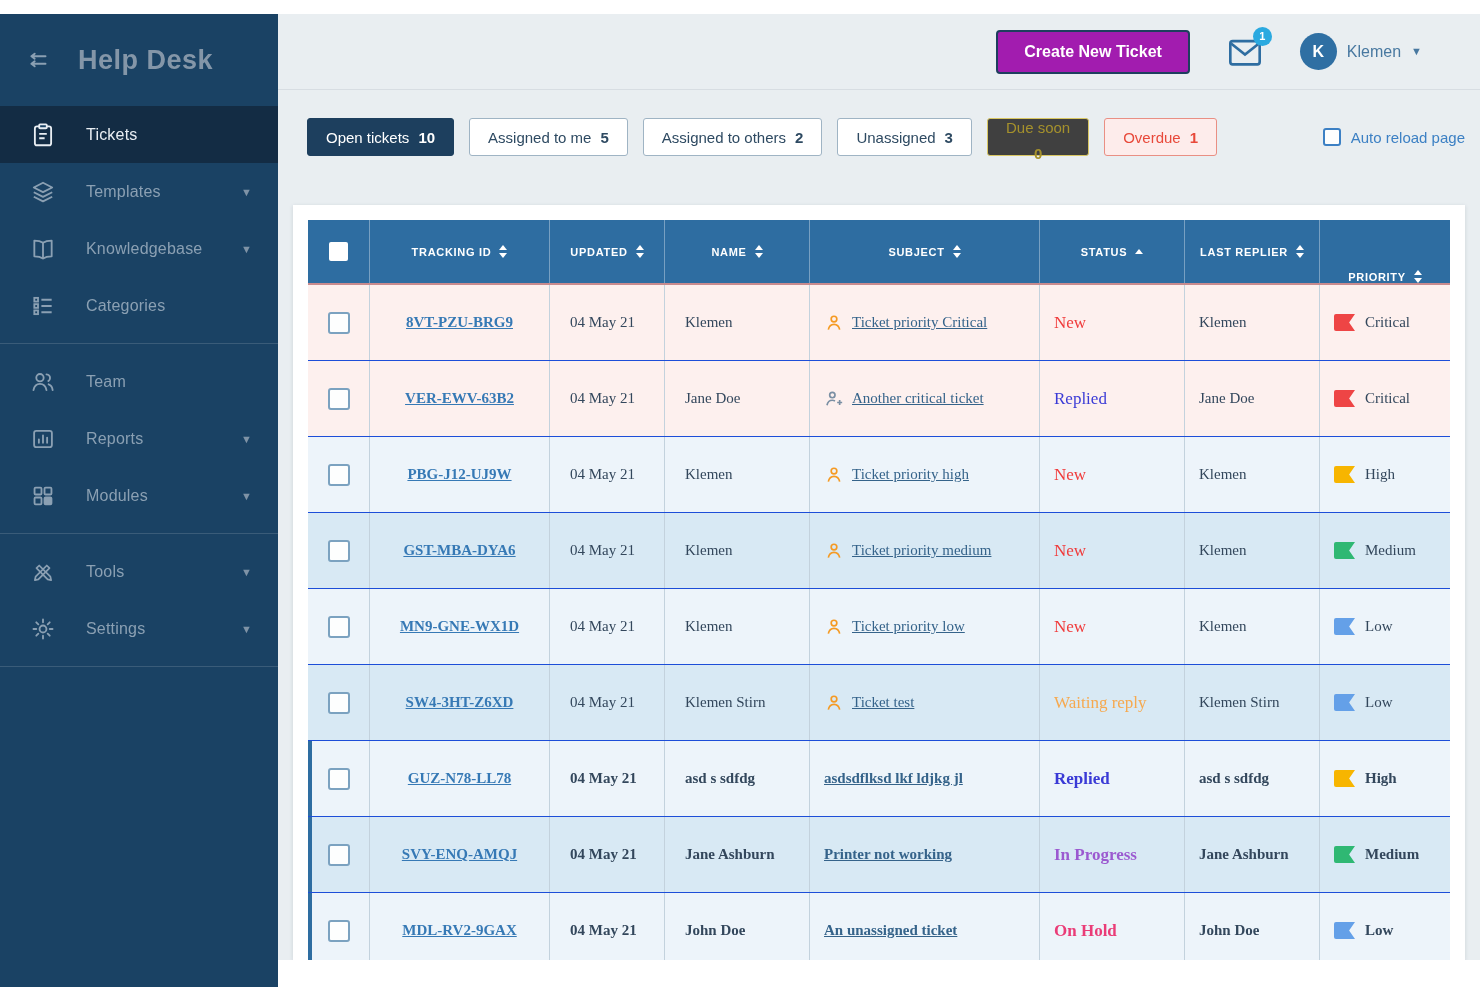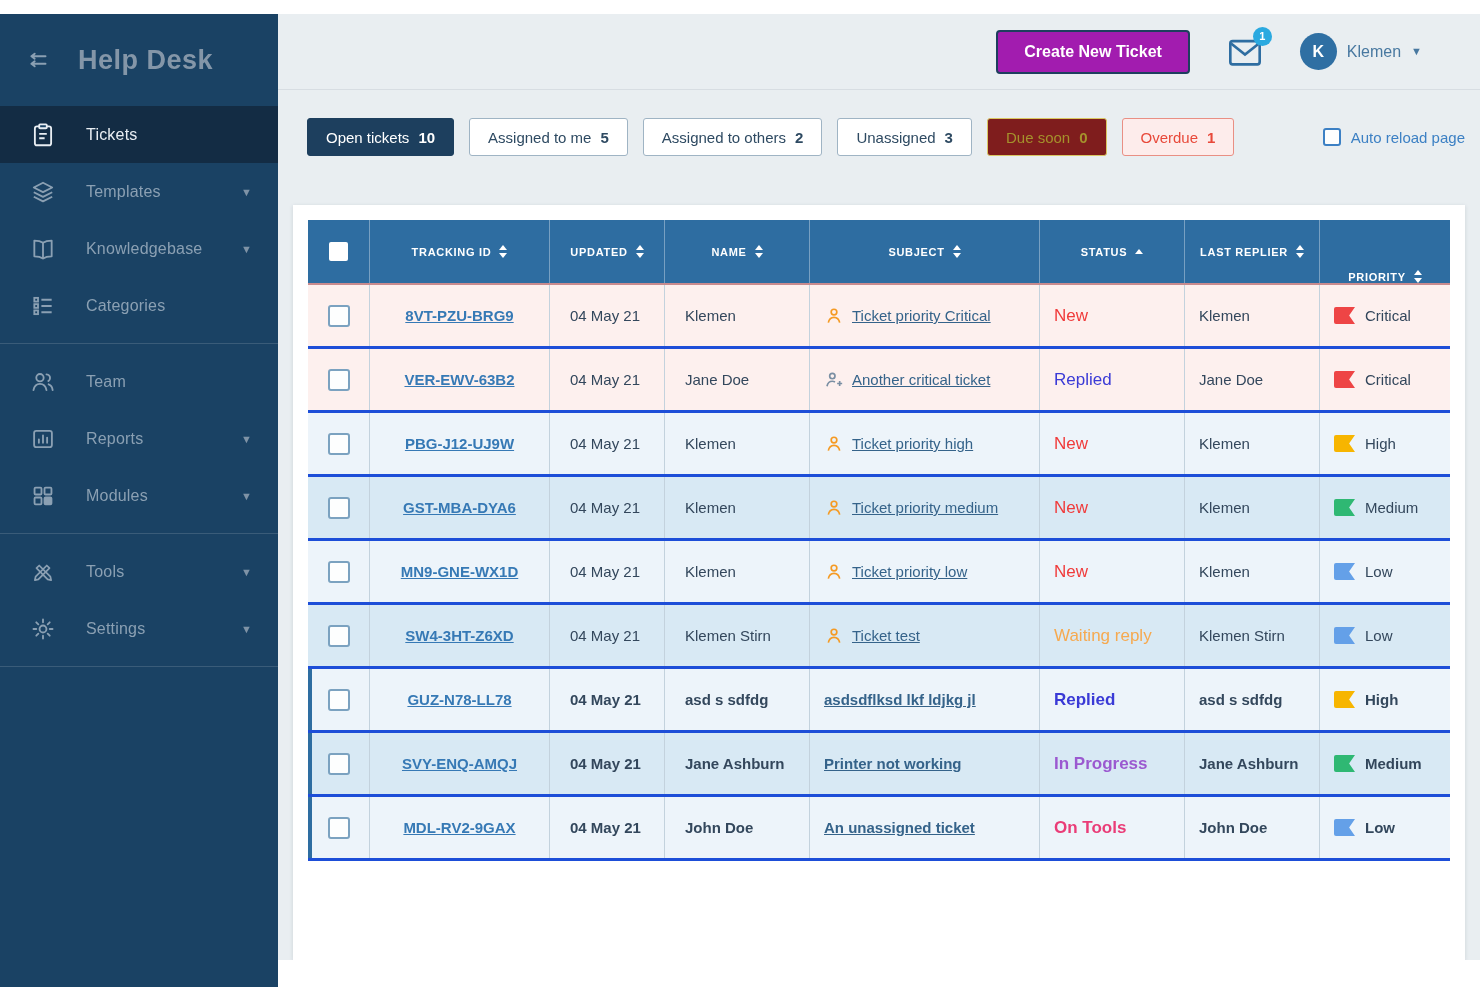--- a/index.html
+++ b/index.html
@@ -30,39 +30,39 @@
   .user-wrap { display:flex; align-items:center; gap:10px; cursor:pointer; }
   .avatar { width:37px; height:37px; border-radius:50%; background:#2f6fa3; color:#fff; font-size:16px; font-weight:bold; display:flex; align-items:center; justify-content:center; }
   .user-name { color:#4878a0; font-size:16px; }
   .user-caret { color:#4878a0; font-size:11px; transform:translateY(-1px); }
 
   
   .filters { margin:27px 15px 0 29px; display:flex; align-items:center; gap:15px; height:40px; }
   .filter-tab { height:38px; display:flex; align-items:center; gap:9px; padding:0 18px; border-radius:3px; background:#fff; border:1px solid #9fb4c4; color:#2e4a62; font-size:15px; cursor:pointer; white-space:nowrap; }
   .filter-tab .f-count { font-weight:bold; }
   .filter-tab.active { background:#1d3f5e; border-color:#1d3f5e; color:#fff; }
-  .filter-tab.yellow { background:#7f1d1d; border-color:#d9c763; color:#a5912c; }
+  .filter-tab.yellow { background:#404040; border-color:#d9c763; color:#a5912c;flex-direction:column; }
   .filter-tab.red { background:#fdeceb; border-color:#e98f84; color:#e8493a; }
   .auto-reload { margin-left:auto; display:flex; align-items:center; gap:10px; cursor:pointer; }
   .auto-reload .cb { width:18px; height:18px; border:2px solid #3c80c4; border-radius:3px; background:#fdfefe; }
   .auto-reload .lbl { color:#3c80c4; font-size:15px; }
 
   
   .card { position:absolute; left:15px; right:15px; top:191px; bottom:0; background:#fff; box-shadow:0 1px 4px rgba(40,60,80,.15); padding:15px 15px 0 15px; overflow:hidden; }
   .grid-row { display:grid; grid-template-columns:62px 180px 115px 145px 230px 145px 135px auto; }
 
   .thead { background:#2e6da1; height:65px; border-bottom:2px solid #c98b8e; }
   .th { display:flex; align-items:center; justify-content:center; gap:8px; color:#fff; font-size:11px; font-weight:bold; letter-spacing:.7px; border-right:1px solid rgba(255,255,255,.35); cursor:pointer; }
   .th:last-child { border-right:none;align-items:flex-end; }
   .hdr-check { width:19px; height:19px; background:#fff; border-radius:2px; cursor:pointer; }
   .sort { display:flex; flex-direction:column; gap:3px; }
   .tri-up { width:0; height:0; border-left:4px solid transparent; border-right:4px solid transparent; border-bottom:5px solid #fff; }
   .tri-down { width:0; height:0; border-left:4px solid transparent; border-right:4px solid transparent; border-top:5px solid #fff; }
 
-  .trow { height:64px; position:relative; border-bottom:3px solid #1d4ed8; }
+  .trow { height:76px; position:relative; border-bottom:1px solid #1d4ed8;font-family:Liberation Serif, serif; }
   .trow.pink { background:#fdf0ee; }
   .trow.light { background:#edf4fa; }
   .trow.dark { background:#d8e9f4; }
   .trow.unread::before { content:''; position:absolute; left:0; top:0; bottom:0; width:4px; background:#2e6da1; }
   .cell { display:flex; align-items:center; border-right:1px solid #c3d2dd; padding:0 14px; color:#33475c; font-size:15px; overflow:hidden; }
   .cell:last-child { border-right:none; }
   .c-check { justify-content:center; }
   .c-track { justify-content:center; }
   .c-upd, .c-name { justify-content:flex-start; padding-left:20px; }
   .row-checkbox { width:22px; height:22px; background:#fdfefe; border:2px solid #7ba2c0; border-radius:3px; cursor:pointer; }
@@ -513,21 +513,21 @@
     <div class="cell c-track">
             <a class="track-link">MDL-RV2-9GAX</a>
           </div>
     <div class="cell c-upd">04 May 21</div>
     <div class="cell c-name">John Doe</div>
     <div class="cell c-subj">
 
       <a class="subj-link">An unassigned ticket</a>
     </div>
     <div class="cell c-status">
-            <span class="status-text" style="color: rgb(234, 60, 119);">On Tools</span>
+            <span class="status-text" style="color: rgb(234, 60, 119);">On Hold</span>
           </div>
     <div class="cell c-repl">John Doe</div>
     <div class="cell c-prio">
       <span class="prio-flag" style="background: rgb(100, 160, 232);"></span>
       <span class="prio-text">Low</span>
     </div>
   </div>
       </div>
   </div>
 

